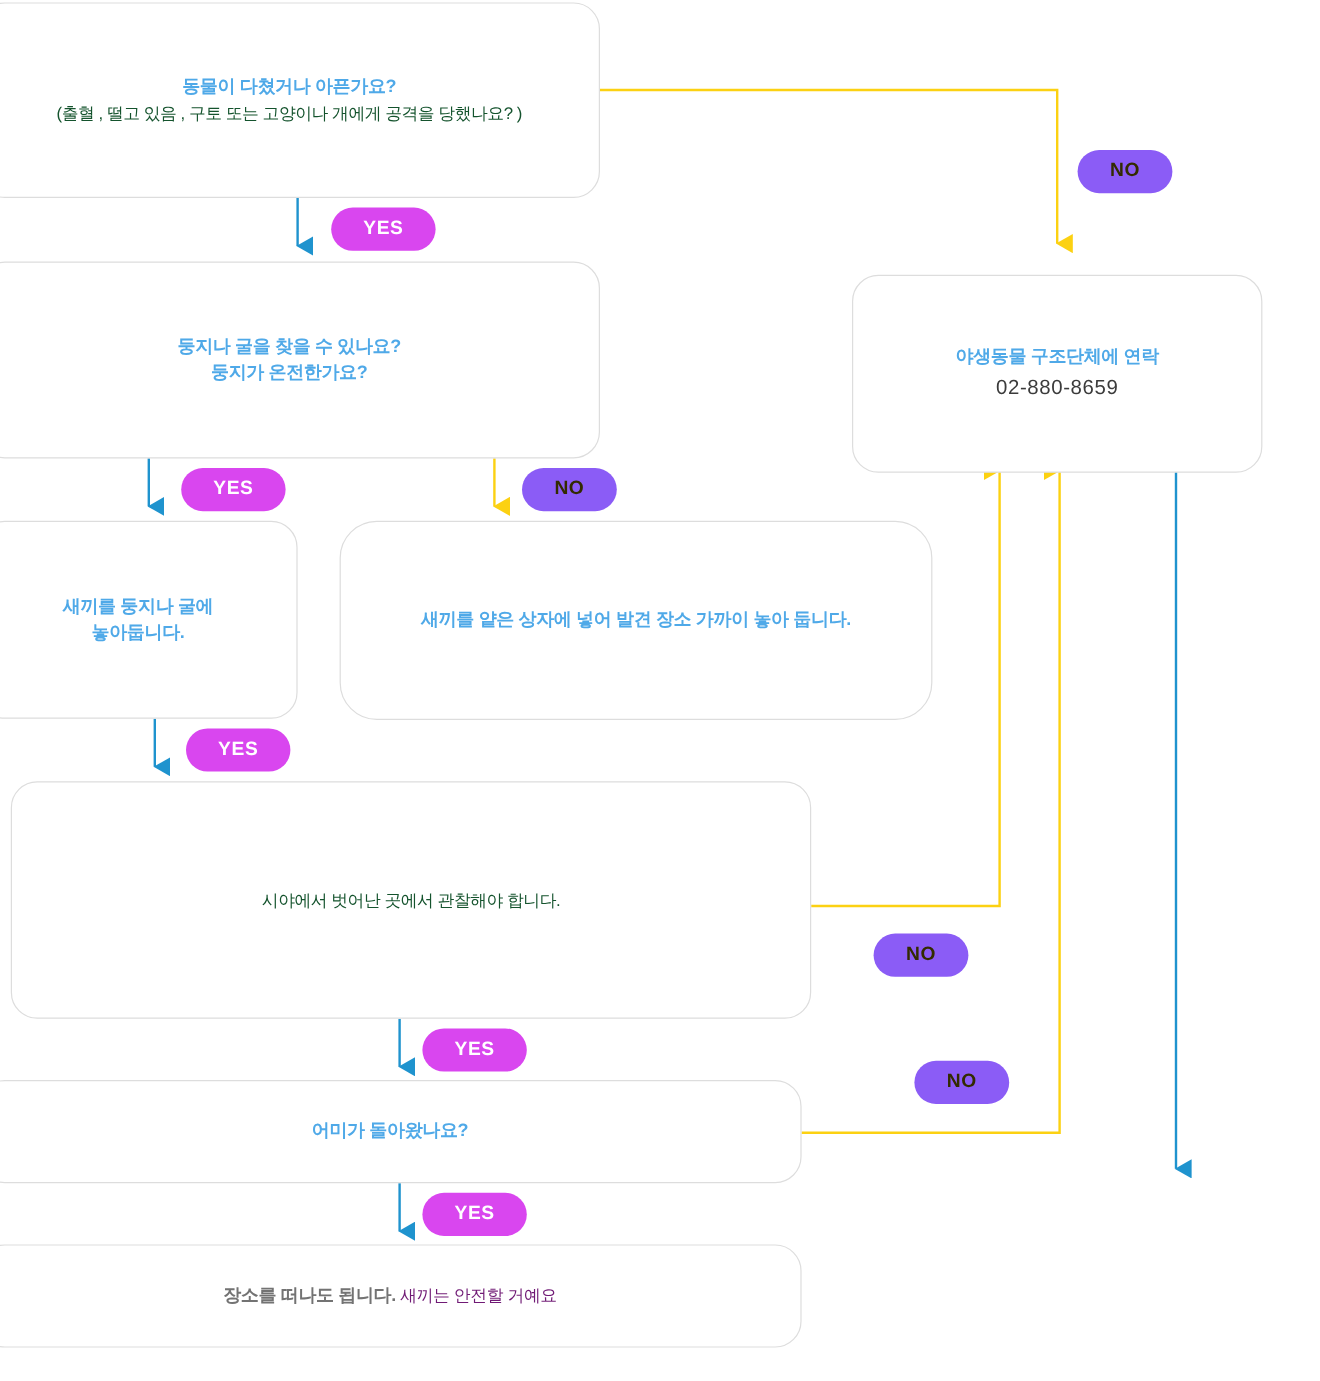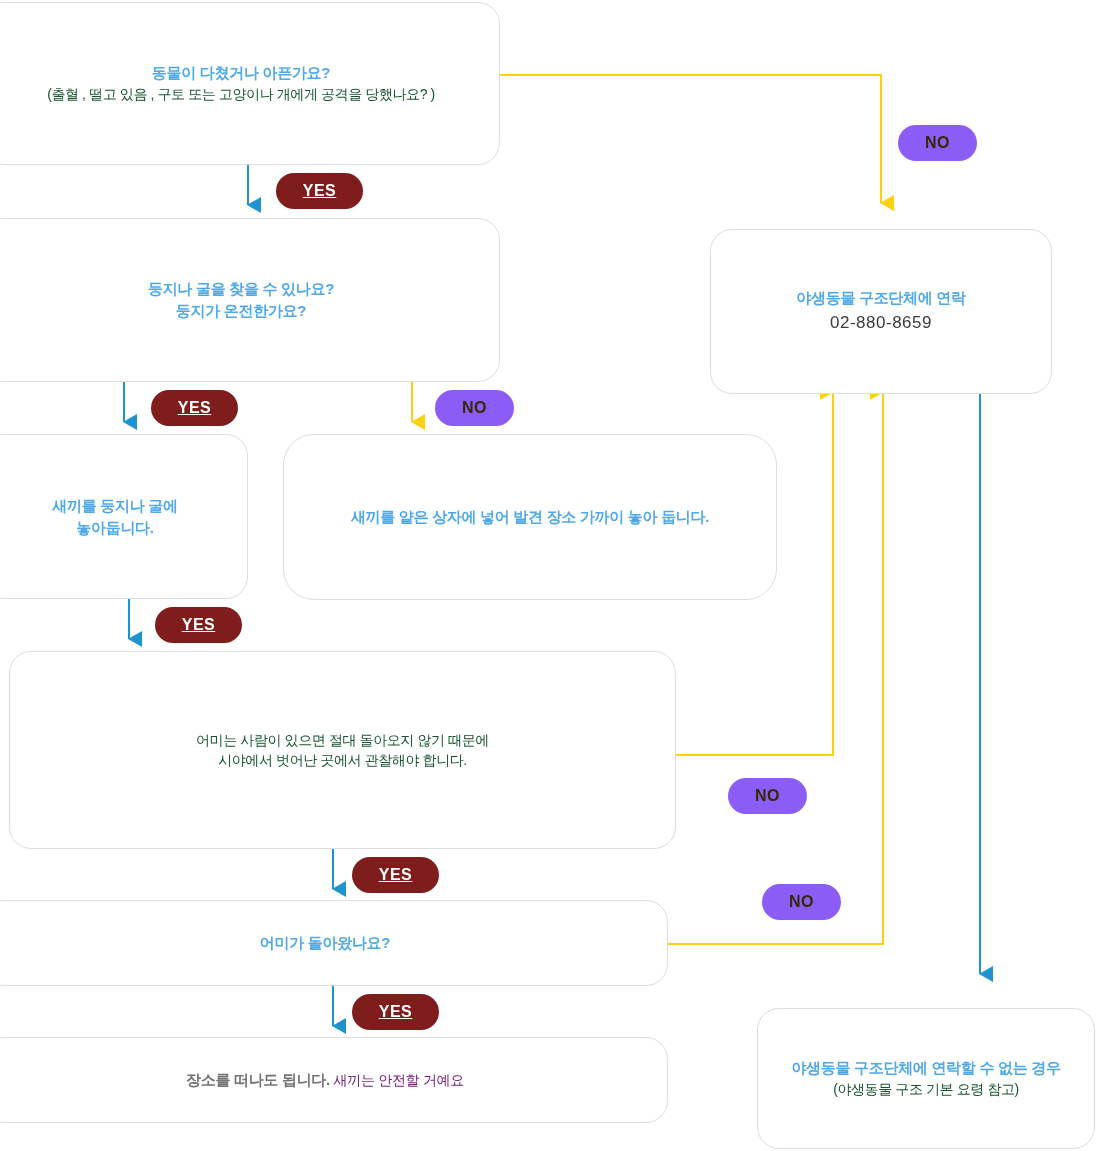--- a/index.html
+++ b/index.html
@@ -64,21 +64,21 @@
     height:36px;
     border-radius:18px;
     display:flex;
     align-items:center;
     justify-content:center;
     font-size:16px;
     font-weight:bold;
     letter-spacing:0.5px;
     user-select:none;
   }
-  .pill-yes{ background:#7f1d1d; color:#ffffff;text-decoration:underline; }
+  .pill-yes{ background:#d946ef; color:#ffffff; }
   .pill-no{ background:#8b5cf6; color:#332b00; }
 </style>
 </head>
 <body>
 
 <div id="stage">
 
   <svg id="wires" viewBox="0 0 1100 1151">
     <defs>
       <marker id="ah-blue-down" markerWidth="16" markerHeight="14" refX="8" refY="13" orient="auto" markerUnits="userSpaceOnUse">
@@ -151,38 +151,33 @@
   <div class="node" style="left:-18px;top:434px;width:266px;height:165px;">
     <div class="t-head">새끼를 둥지나 굴에</div>
     <div class="t-head">놓아둡니다.</div>
   </div>
 
   <div class="node" style="left:283px;top:434px;width:494px;height:166px;border-radius:31px;">
     <div class="t-head">새끼를 얕은 상자에 넣어 발견 장소 가까이 놓아 둡니다.</div>
   </div>
 
   <div class="node" style="left:9px;top:651px;width:667px;height:198px;">
-    <div class="t-sub">어미는 사람이 있으면 절대 돌아오지 않기 때문에</div>
     <div class="t-sub">시야에서 벗어난 곳에서 관찰해야 합니다.</div>
   </div>
 
   <div class="node" style="left:-18px;top:900px;width:686px;height:86px;">
     <div class="t-head">어미가 돌아왔나요?</div>
   </div>
 
   <div class="node" style="left:-18px;top:1037px;width:686px;height:86px;">
     <div class="mixed">
       <span class="b">장소를 떠나도 됩니다.</span><span class="n"> 새끼는 안전할 거예요</span>
     </div>
   </div>
 
-  <div class="node" style="left:757px;top:1008px;width:338px;height:141px;">
-    <div class="t-head">야생동물 구조단체에 연락할 수 없는 경우</div>
-    <div class="t-sub">(야생동물 구조 기본 요령 참고)</div>
-  </div>
 
   <div class="pill pill-yes" style="left:276px;top:173px;width:87px;">YES</div>
 
   <div class="pill pill-no" style="left:898px;top:125px;width:79px;">NO</div>
 
   <div class="pill pill-yes" style="left:151px;top:390px;width:87px;">YES</div>
 
   <div class="pill pill-no" style="left:435px;top:390px;width:79px;">NO</div>
 
   <div class="pill pill-yes" style="left:155px;top:607px;width:87px;">YES</div>

